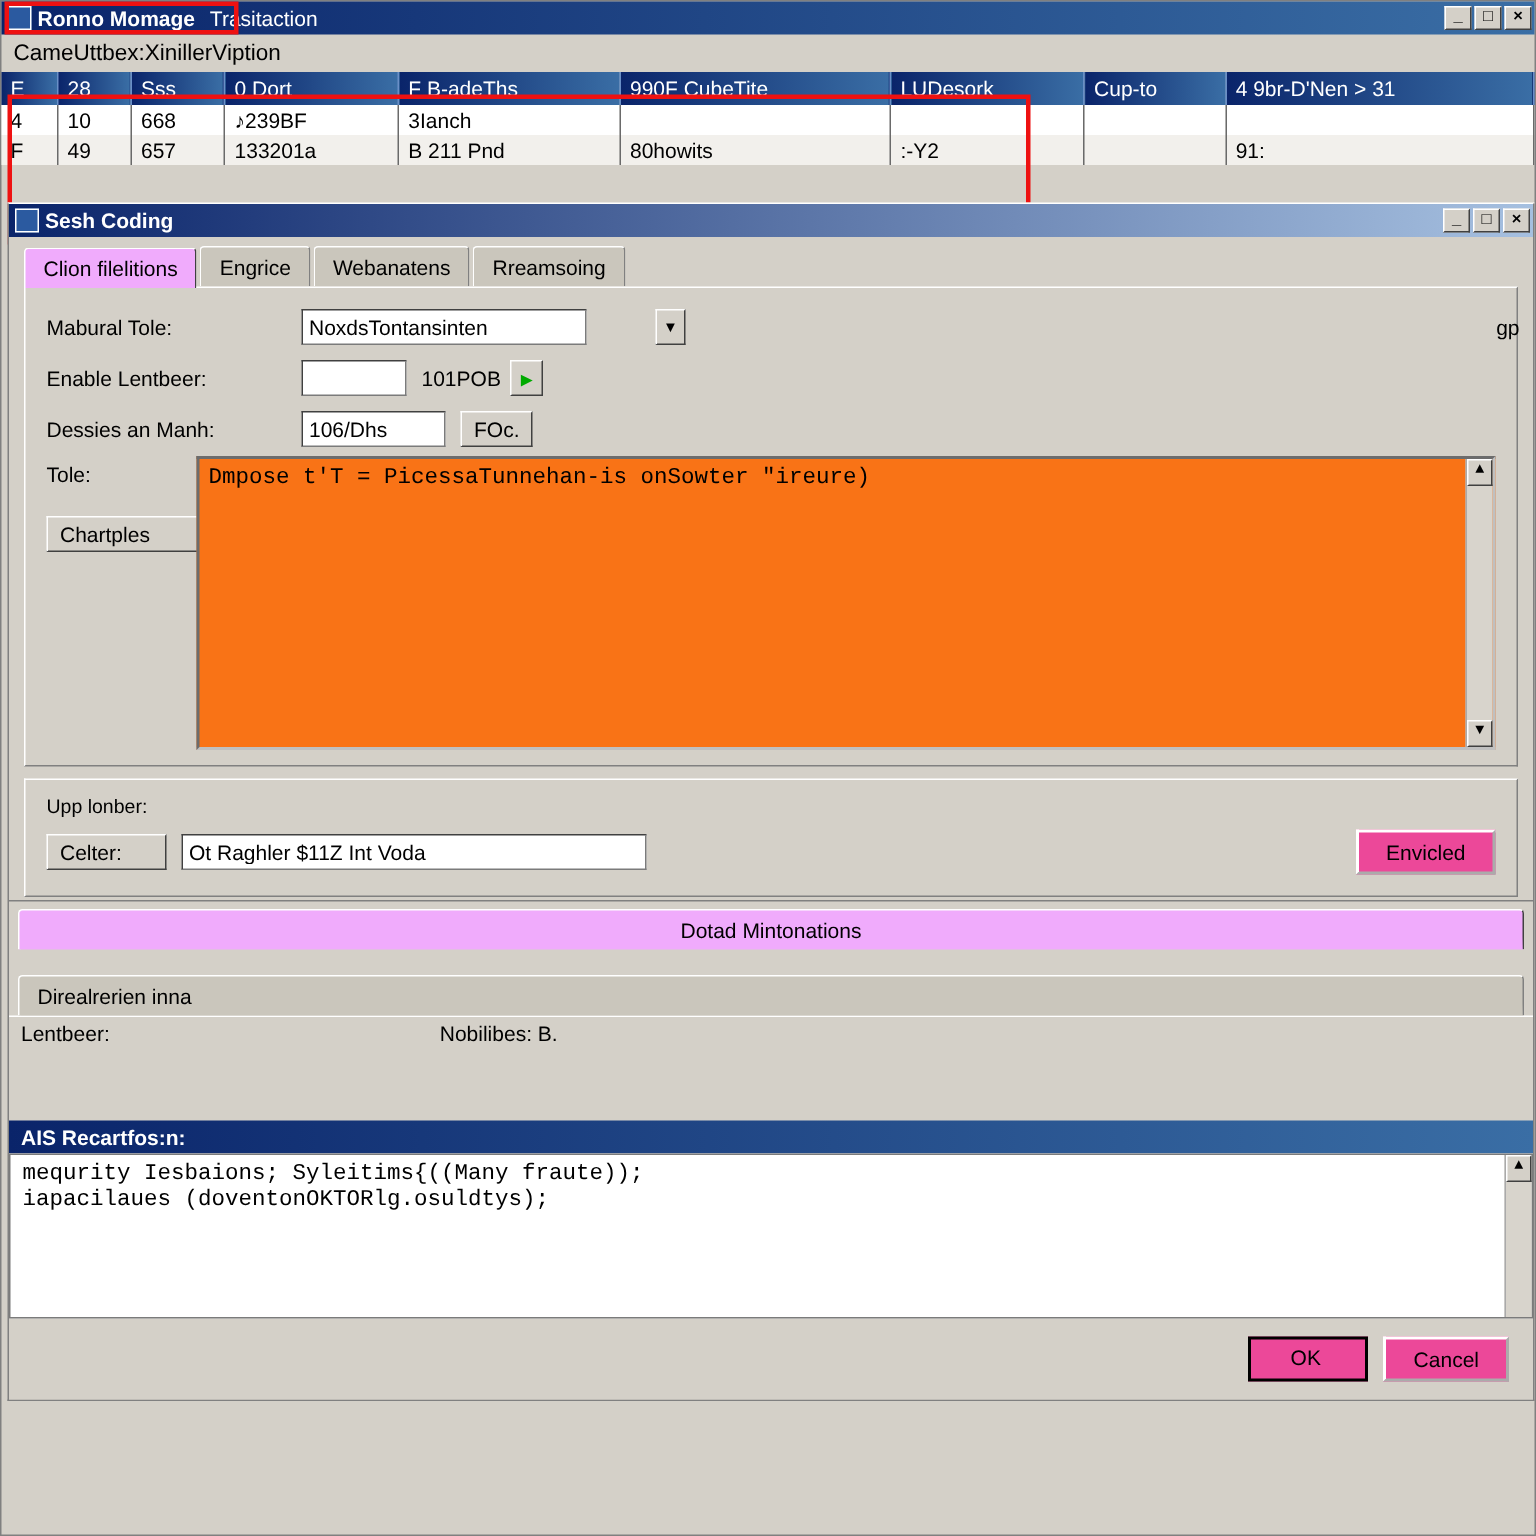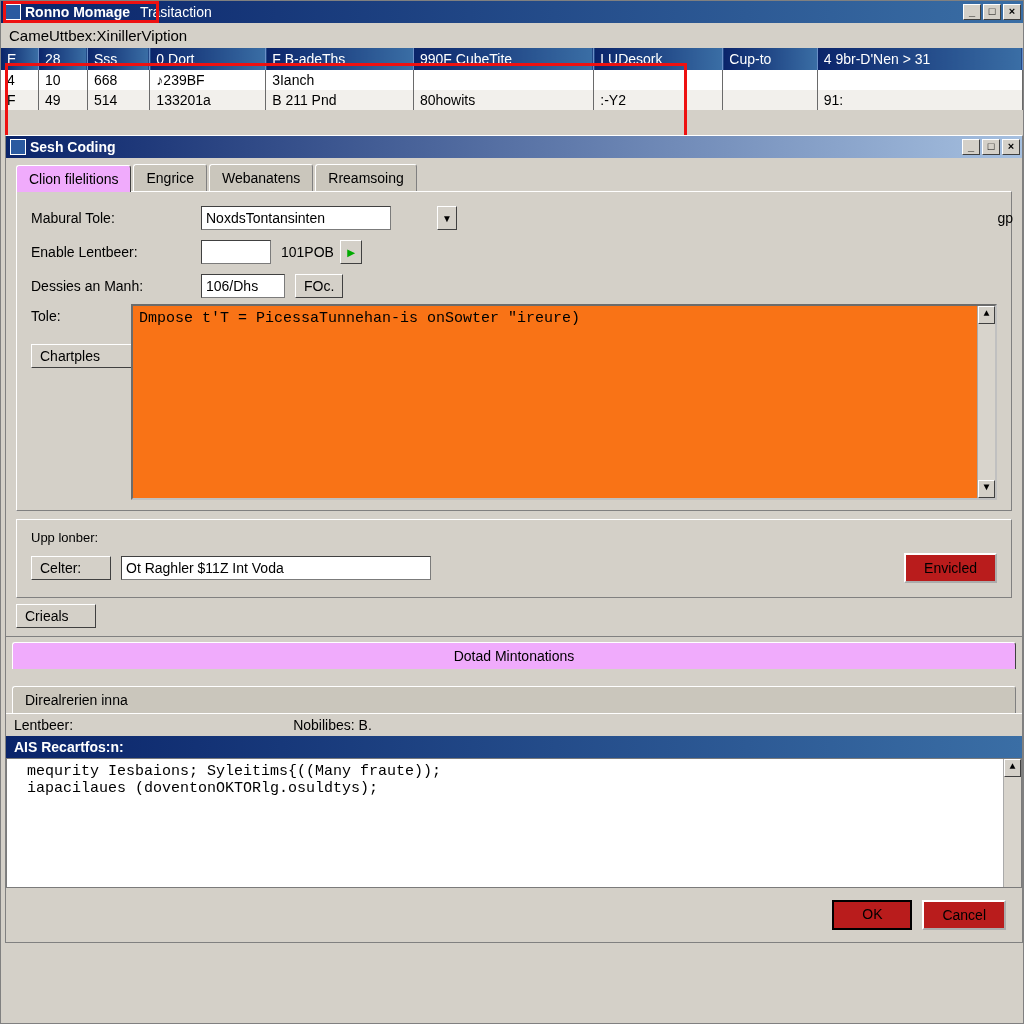--- a/index.html
+++ b/index.html
@@ -121,39 +121,39 @@
   .textarea .scroll .sbtn {
     height:18px; background:#d4d0c8;
     border:1px solid #fff; border-right-color:#404040; border-bottom-color:#404040;
     text-align:center; font-size:10px; line-height:14px; cursor:pointer;
   }
   .textarea .scroll .sbtn.bot { position:absolute; bottom:0; left:0; right:0; }
   .bottom-strip { margin:8px 10px 0 10px; padding:10px 14px 14px 14px;
     border:1px solid #fff; border-right-color:#808080; border-bottom-color:#808080; }
   .bottom-strip .row { display:flex; align-items:center; gap:10px; }
   .btn {
-    background:#b91c1c;
+    background:#ec4899;
     border:2px outset #fff;
     padding:5px 18px; font-size:14px; cursor:pointer;
-    min-width:80px; text-align:center;
+    min-width:80px; 
   }
   .tabstrip-2 { display:flex; padding:0 6px; gap:18px; margin-top:4px;flex-direction:column; }
   .lower-pane {
     border-top:1px solid #808080;
     margin-top:2px;
     background:#d4d0c8;
   }
   .status-row { display:flex; padding:3px 8px; font-size:14px; gap:40px; border-top:1px solid #fff; }
   .code-head {
     background: linear-gradient(to right, #0a246a, #3a6ea5);
-    color:#fff; font-weight:bold; padding:3px 8px; font-size:14px;
+    color:#fff; font-weight:bold; padding:3px 8px; font-size:14px;margin-top:47px;
   }
   .code-body {
     background:#fff; font-family:"Courier New", monospace; font-size:15px;
-    padding:4px 20px; height:130px; position:relative;
+    padding:4px 8px; height:110px; position:relative;
     border:1px solid #7b7b7b;
   }
   .code-body .scroll {
     position:absolute; right:0; top:0; bottom:0; width:18px;
     background:#d8d4cc; border-left:1px solid #aaa;
   }
   .code-body .scroll .sbtn {
     height:18px; background:#d4d0c8;
     border:1px solid #fff; border-right-color:#404040; border-bottom-color:#404040;
     text-align:center; font-size:10px; line-height:14px; cursor:pointer;
@@ -207,21 +207,21 @@
         <td>♪239BF</td>
         <td>3Ianch</td>
         <td></td>
         <td></td>
         <td></td>
         <td></td>
       </tr>
       <tr class="row2">
         <td>F</td>
         <td>49</td>
-        <td>514</td>
+        <td>657</td>
         <td>133201a</td>
         <td>B 211 Pnd</td>
         <td>80howits</td>
         <td>:-Y2</td>
         <td></td>
         <td>91:</td>
       </tr>
     </tbody>
   </table>
 
@@ -259,21 +259,21 @@
 
       <div class="form-row">
         <div class="lbl">Enable Lentbeer:</div>
         <input class="txt-input" style="width: 70px;" value="">
         <span style="margin:0 6px 0 10px;">101POB</span>
         <div class="small-btn sq">▸</div>
       </div>
 
       <div class="form-row">
         <div class="lbl">Dessies an Manh:</div>
-        <input class="txt-input" style="width: 84px;" value="106/Dhs">
+        <input class="txt-input" style="width: 96px;" value="106/Dhs">
         <div class="small-btn" style="margin-left:10px;text-align:right;">FOc.</div>
       </div>
 
       <div class="form-row" style="align-items:flex-start;">
         <div class="lbl" style="width:90px;">Tole:</div>
         <div style="display:flex; flex-direction:column; gap:10px; margin-right:8px;">
           <div style="height:0;"></div>
         </div>
       </div>
 
@@ -294,23 +294,20 @@
     <div class="bottom-strip">
       <div style="margin-bottom:8px;">Upp lonber:</div>
       <div class="row">
         <div class="small-btn" style="min-width:80px;">Celter:</div>
         <input class="txt-input" style="width: 310px;" value="Ot Raghler $11Z Int Voda">
         <div style="flex:1;"></div>
         <div class="btn">Envicled</div>
       </div>
     </div>
 
-    <div style="padding:6px 10px;">
-      <div class="small-btn" style="width:80px;">Crieals</div>
-    </div>
 
     <div class="lower-pane">
       <div class="tabstrip-2">
         <div class="tab active">Dotad Mintonations</div>
         <div class="tab inactive">Direalrerien inna</div>
       </div>
       <div class="status-row">
         <span>Lentbeer:</span>
         <span style="margin-left:180px;">Nobilibes: B.</span>
       </div>

